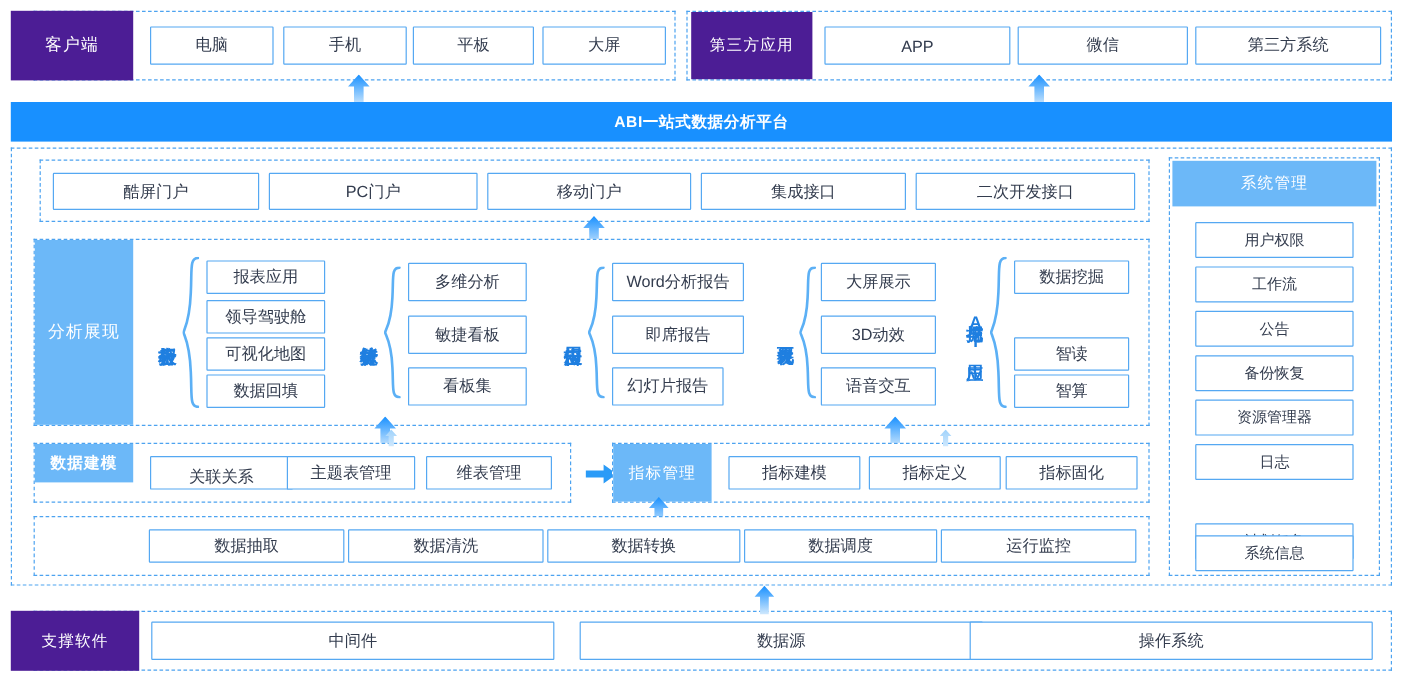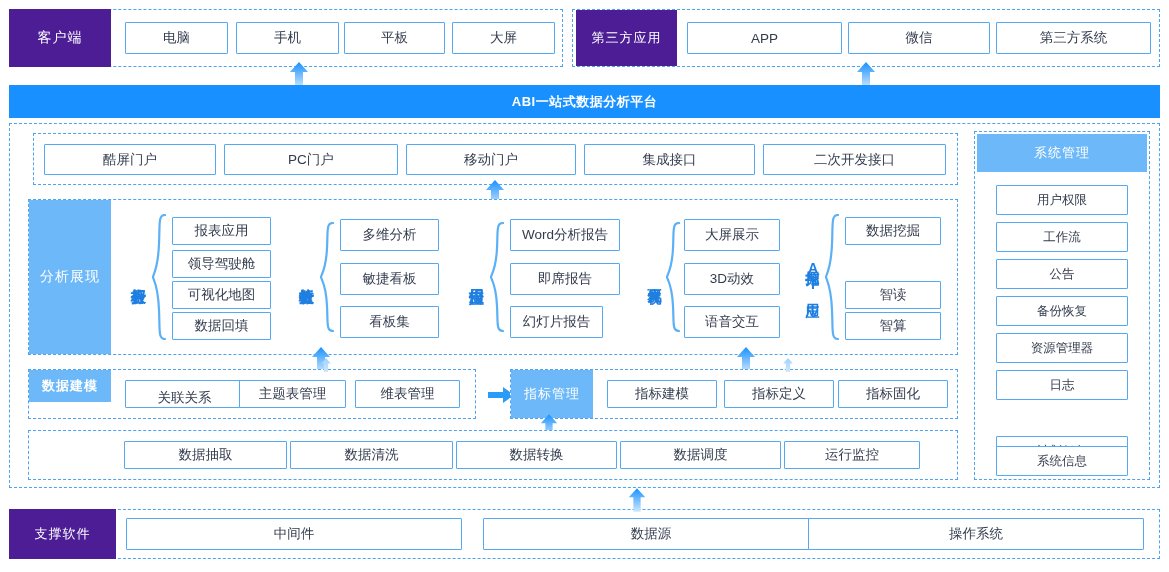--- a/index.html
+++ b/index.html
@@ -335,21 +335,21 @@
     </div>
   <div class="cell" style="left:290px; top:441px; width:163px; height:28px;">
     <span>数据清洗</span>
     </div>
   <div class="cell" style="left:456px; top:441px; width:161px; height:28px;">
     <span>数据转换</span>
     </div>
   <div class="cell" style="left:620px; top:441px; width:161px; height:28px;">
     <span>数据调度</span>
     </div>
-  <div class="cell" style="left:784px; top:441px; width:136px; height:28px;">
+  <div class="cell" style="left:784px; top:441px; width:163px; height:28px;">
     <span>运行监控</span>
     </div>
 
   <div class="dashed" style="left:974px; top:131px; width:176px; height:349px;"></div>
   <div class="blk-label lightblue sm" style="left:977px; top:134px; width:170px; height:38px;">
     <span>系统管理</span>
   </div>
   <div class="cell sm" style="left:996px; top:185px; width:132px; height:30px;">
     <span>用户权限</span>
     </div>

